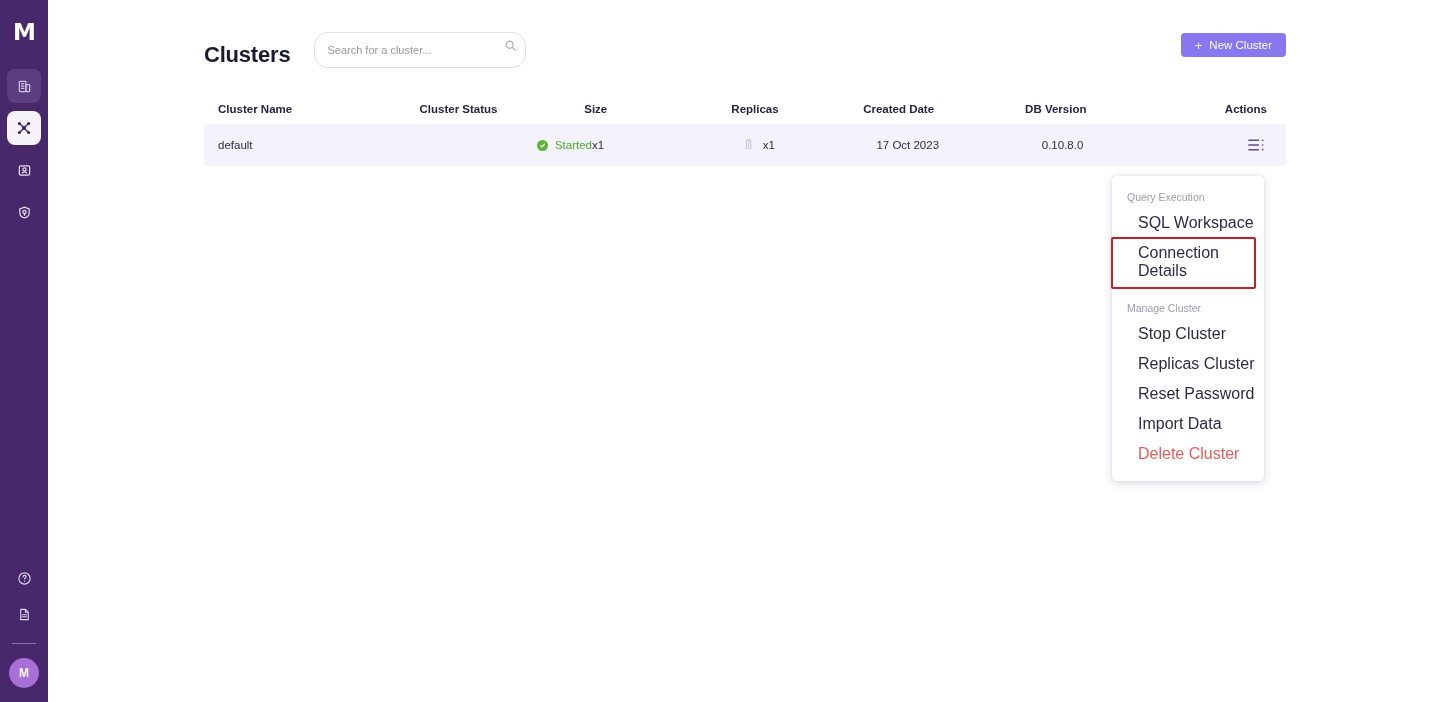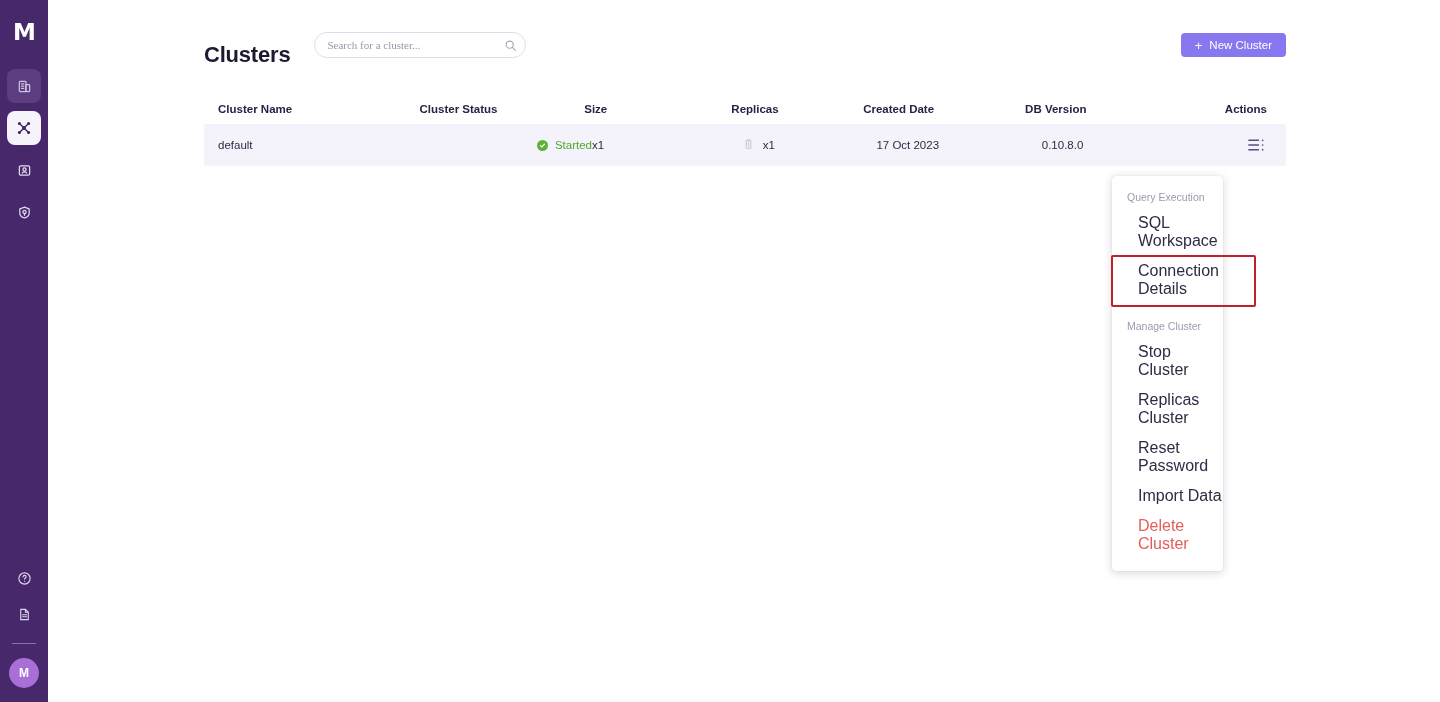--- a/index.html
+++ b/index.html
@@ -66,26 +66,26 @@
     letter-spacing: -0.2px;
     line-height: 1;
     margin-top: 19px;
   }
   .search-wrap {
     margin-left: 24px;
     position: relative;
     width: 212px; height: 26px;
   }
   .search-input {
-    width: 212px; height: 26px;
+    width: 212px; height: 36px;
     border: 1px solid #e0ddea; border-radius: 14px;
     background: #ffffff;
     padding: 0 26px 0 12px;
     font-size: 11px; color: #5d5a70;
-    font-family: Liberation Serif, serif;
+    font-family: Liberation Sans, sans-serif;
     outline: none;
   }
   .search-input::placeholder { color: #9a97a8; }
   .search-icon {
     position: absolute; right: 9px; top: 6px;
     width: 13px; height: 13px; color: #a9a6b6;
   }
   .spacer { flex: 1; }
   .new-cluster-btn {
     height: 24px; padding: 0 14px;
@@ -136,21 +136,21 @@
   .actions-cell { display: flex; justify-content: flex-end; padding-right: 19px; }
   .actions-btn {
     width: 22px; height: 18px; color: #5b4b8a; cursor: pointer;
     display: flex; align-items: center; justify-content: center;
   }
 
   
   .dropdown {
     position: absolute;
     left: 1064px; top: 176px;
-    width: 111px;
+    width: 152px;
     background: #ffffff;
     border-radius: 4px;
     box-shadow: 0 2px 10px rgba(40,30,70,0.18), 0 0 1px rgba(40,30,70,0.25);
     padding: 10px 0 12px;
   }
   .menu-group-label {
     font-size: 10.5px; color: #9d9ab0;
     padding: 5px 0 5px 15px;
   }
   .menu-item {

